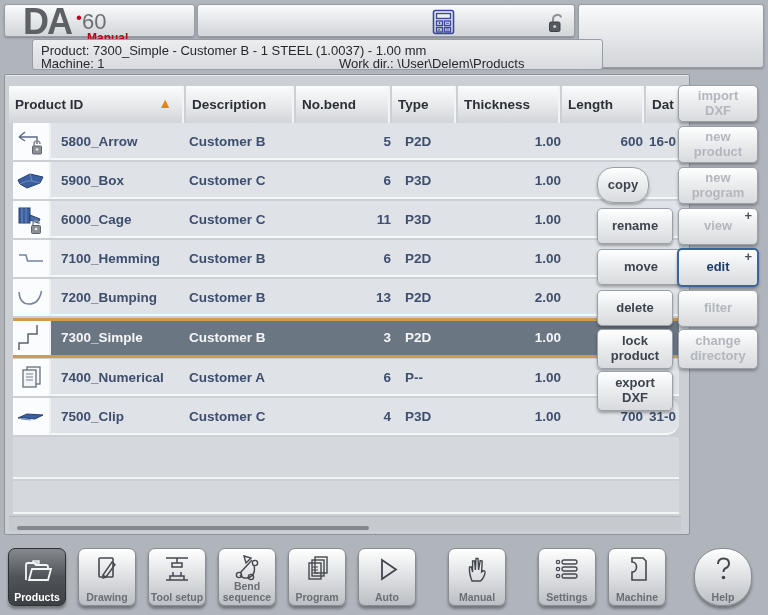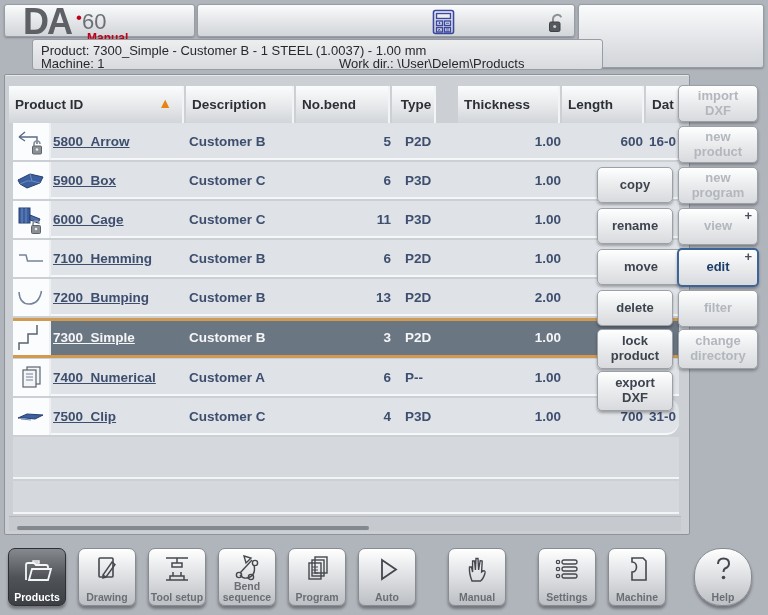--- a/index.html
+++ b/index.html
@@ -59,21 +59,21 @@
     position:absolute; left:8px; width:666px; height:37px;
     background:#dfe2e6; border-bottom:2px solid #f6f7f9;
     font-size:13.5px; font-weight:bold; color:#3d4e6e;
   }
   .row .icon-cell {
     position:absolute; left:0; top:0; width:38px; height:37px;
     background:#fbfcfd; border-right:2px solid #edeff1;
     display:flex; align-items:center; justify-content:center;
   }
   .row .c { position:absolute; top:0; line-height:37px; white-space:nowrap; overflow:hidden; }
-  .c-id   { left:40px;  width:128px;text-decoration:underline; }
+  .c-id   { left:48px;  width:128px; }
   .c-desc { left:176px; width:106px; }
   .c-bend { left:285px; width:93px;  text-align:right; }
   .c-type { left:392px; width:54px;  }
   .c-thk  { left:446px; width:102px; text-align:right; }
   .c-len  { left:551px; width:79px;  text-align:right; }
   .c-date { left:636px; width:32px;  }
   .row.selected {
     height:40px; background:#6b7683; color:#f5f6f8;
     border-top:3px solid #d09a50; border-bottom:3px solid #d09a50;
   }
@@ -161,21 +161,21 @@
   <div class="hdr-seg" style="left:4px; width:175px;">
     <span>Product ID</span>
     <span class="sort-arrow">▲</span>
   </div>
   <div class="hdr-seg" style="left:181px; width:108px;">
     <span>Description</span>
   </div>
   <div class="hdr-seg" style="left:291px; width:94px;">
     <span>No.bend</span>
   </div>
-  <div class="hdr-seg" style="left:387px; width:44px;justify-content:center;">
+  <div class="hdr-seg" style="left:387px; width:64px;">
     <span>Type</span>
   </div>
   <div class="hdr-seg" style="left:453px; width:102px;">
     <span>Thickness</span>
   </div>
   <div class="hdr-seg" style="left:557px; width:82px;">
     <span>Length</span>
   </div>
   <div class="hdr-seg" style="left:641px; width:33px; border-right:none;">
     <span>Dat</span>
@@ -302,21 +302,21 @@
   </div>
 
   <div class="empty-band" style="top:362px; height:42px;"></div>
   <div class="empty-band" style="top:406px; height:33px;"></div>
 
   <div class="hscroll-track" style="top:441px;">
     <div class="hscroll-thumb"></div>
   </div>
 </div>
 
-<div class="btn" style="left:597px; top:167px; width:76px; height:36px;">
+<div class="btn" style="left:597px; top:167px; width:52px; height:36px;border-radius:16px;">
     <span>copy</span>
   </div>
 <div class="btn" style="left:597px; top:208px; width:76px; height:36px;">
     <span>rename</span>
   </div>
 <div class="btn" style="left:597px; top:249px; width:88px; height:36px;">
     <span>move</span>
   </div>
 <div class="btn" style="left:597px; top:290px; width:76px; height:36px;">
     <span>delete</span>

